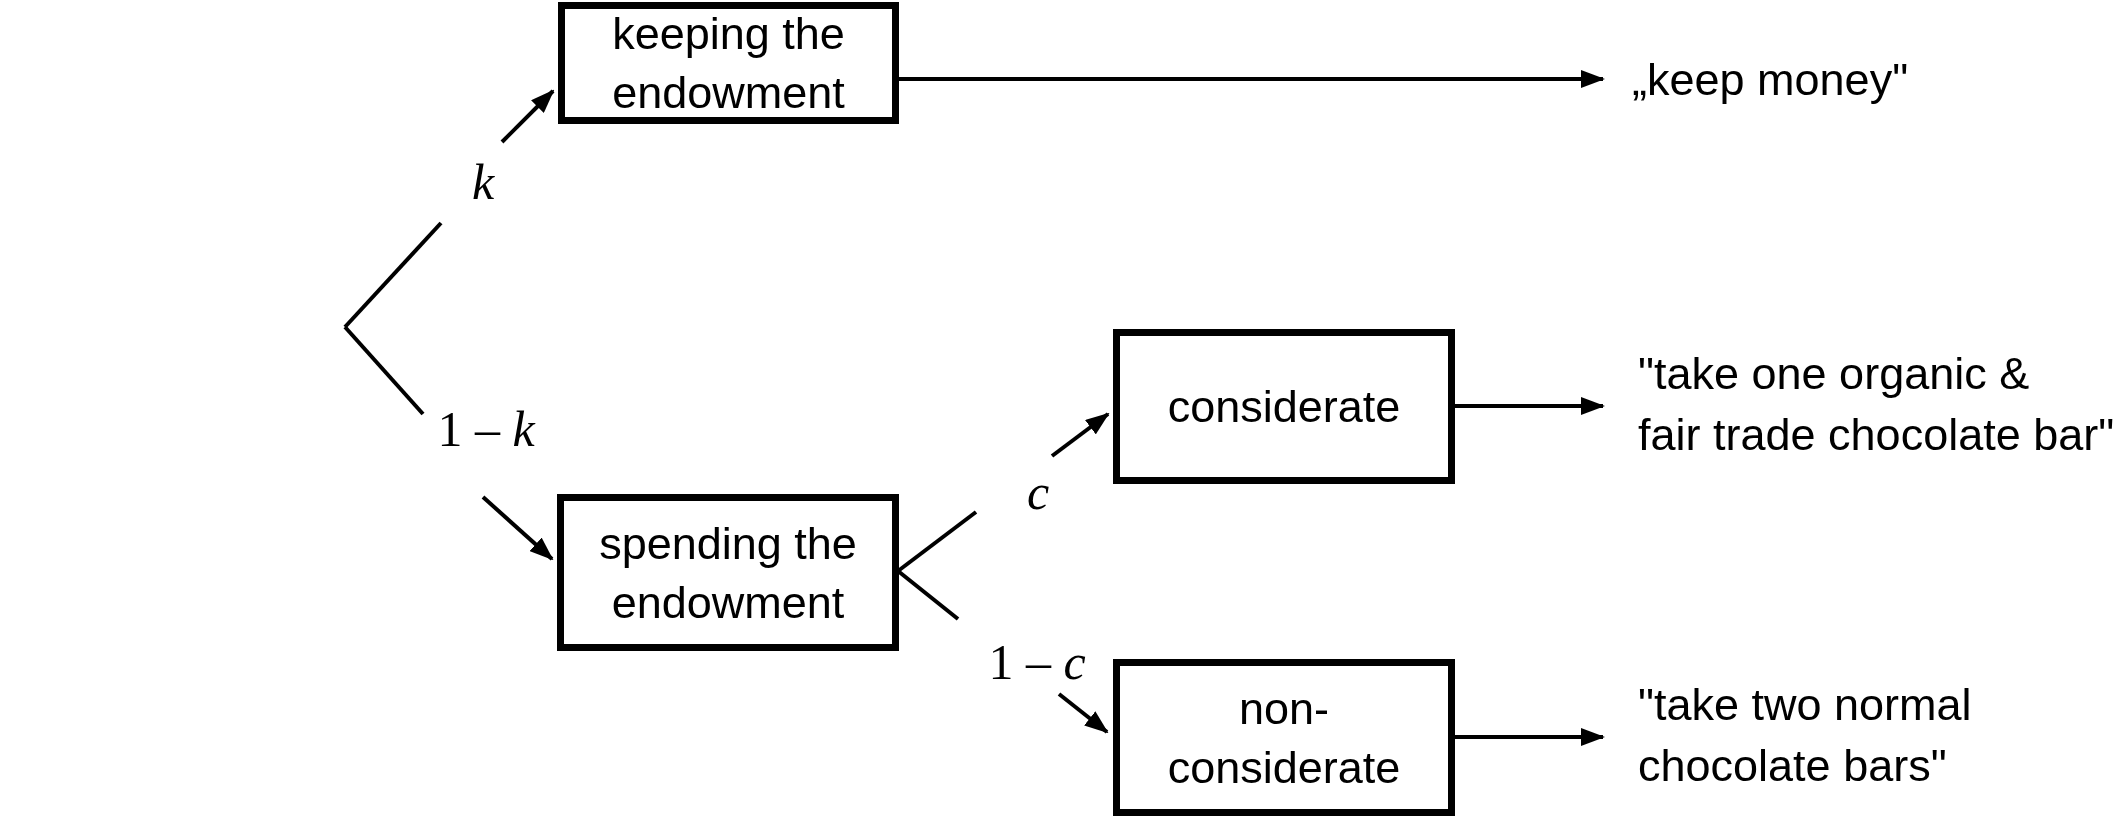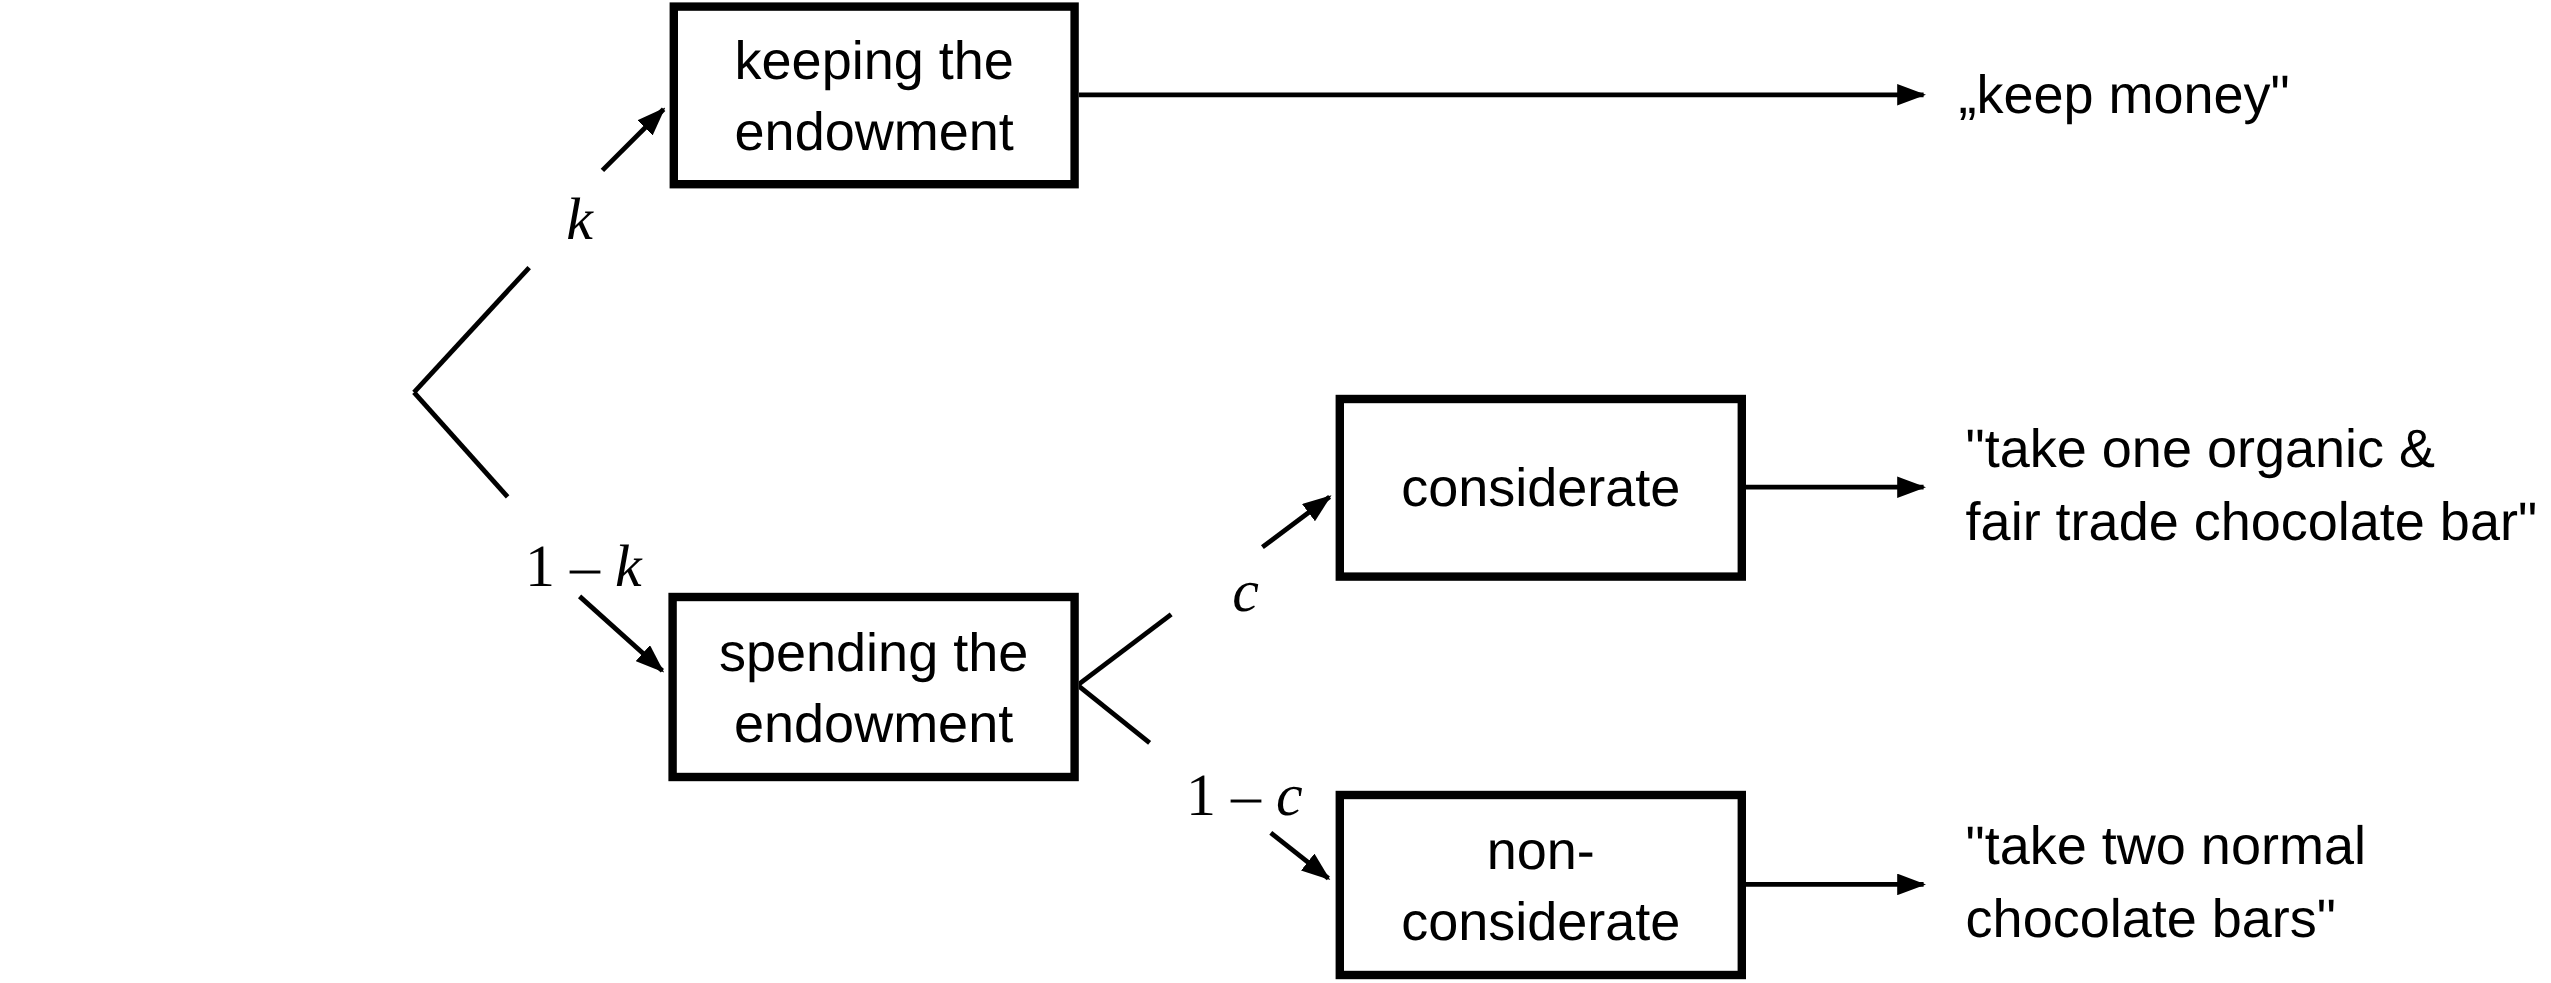--- a/index.html
+++ b/index.html
@@ -54,27 +54,27 @@
     position: absolute;
     transform: translateY(-50%);
     font-size: 45px;
     line-height: 61px;
     color: #000000;
     text-align: left;
     white-space: pre;
   }
   
   #node-individual       { left: 0px;    top: 248px; width: 345px; height: 157px; }
-  #node-keeping          { left: 558px;  top: 2px;   width: 341px; height: 155px; }
+  #node-keeping          { left: 558px;  top: 2px;   width: 341px; height: 122px; }
   #node-spending         { left: 557px;  top: 494px; width: 342px; height: 157px; text-align: center; }
   #node-considerate      { left: 1113px; top: 329px; width: 342px; height: 155px; }
   #node-non-considerate  { left: 1113px; top: 659px; width: 342px; height: 157px; }
   
   #label-k     { left: 458px;  top: 182px; }
-  #label-1mk   { left: 461px;  top: 471px; }
+  #label-1mk   { left: 461px;  top: 429px; }
   #label-c     { left: 1013px; top: 492px; }
   #label-1mc   { left: 1012px; top: 662px; }
   
   #outcome-keep-money      { left: 1632px; top: 79px;  }
   #outcome-considerate     { left: 1638px; top: 404px; }
   #outcome-non-considerate { left: 1638px; top: 735px; }
 </style>
 </head>
 <body>
 

